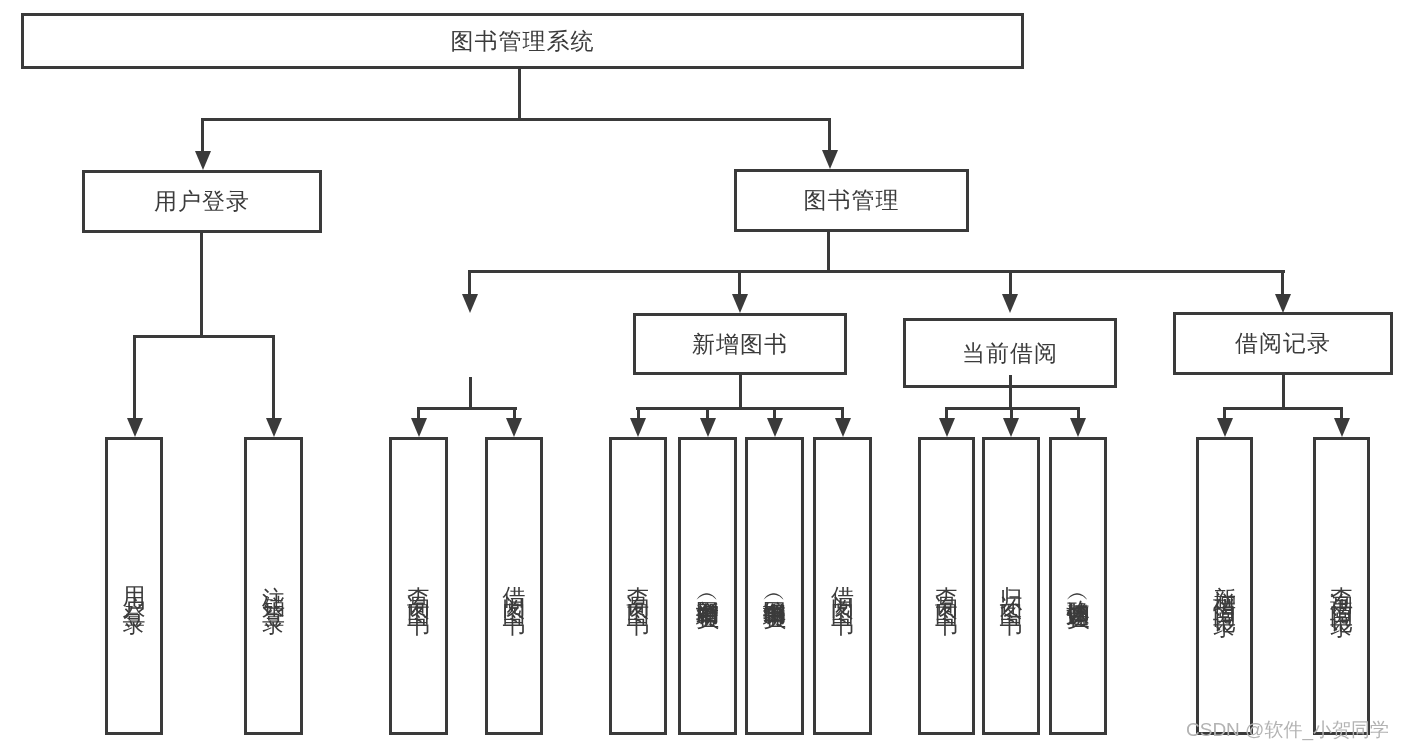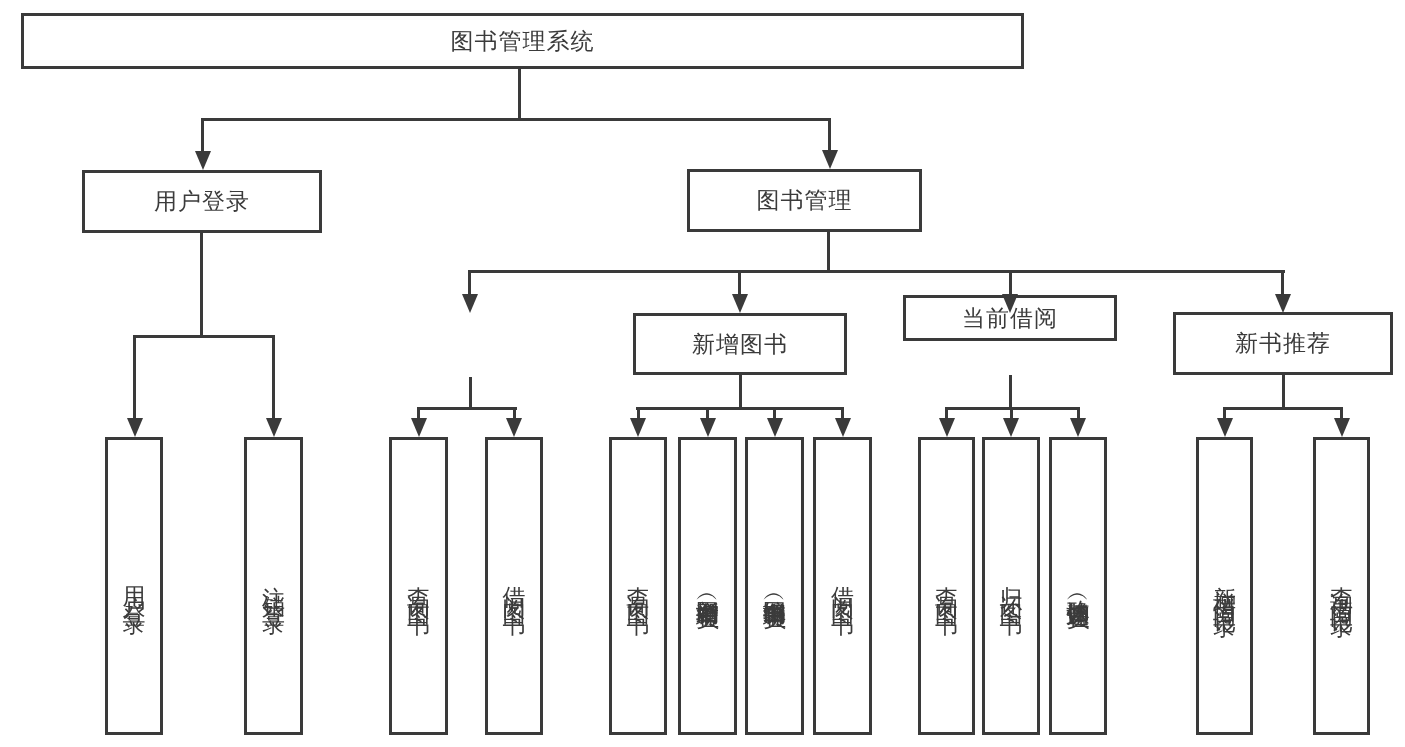--- a/index.html
+++ b/index.html
@@ -36,32 +36,32 @@
 
 <div id="stage">
 
   <div class="box" style="left:21px;top:13px;width:1003px;height:56px;font-family:Liberation Mono, monospace;">
     <span>图书管理系统</span>
   </div>
 
   <div class="box" style="left:82px;top:170px;width:240px;height:63px;">
     <span>用户登录</span>
   </div>
-  <div class="box" style="left:687px;top:169px;width:235px;height:63px;">
+  <div class="box" style="left:734px;top:169px;width:235px;height:63px;">
     <span>图书管理</span>
   </div>
 
   <div class="box" style="left:633px;top:313px;width:214px;height:62px;">
     <span>新增图书</span>
   </div>
-  <div class="box" style="left:903px;top:295px;width:214px;height:46px;">
+  <div class="box" style="left:903px;top:318px;width:214px;height:70px;">
     <span>当前借阅</span>
   </div>
   <div class="box" style="left:1173px;top:312px;width:220px;height:63px;">
-    <span>新书推荐</span>
+    <span>借阅记录</span>
   </div>
 
   <div class="box leaf sp9" style="left:105px;top:437px;width:58px;height:298px;">
     <span>用户登录</span>
   </div>
   <div class="box leaf sp9" style="left:244px;top:437px;width:59px;height:298px;">
     <span>注销登录</span>
   </div>
 
   <div class="box leaf sp9" style="left:389px;top:437px;width:59px;height:298px;">
@@ -153,14 +153,15 @@
   <div class="vline" style="left:1077px;top:407px;height:13px;"></div>
   <div class="arrow" style="left:1070px;top:418px;"></div>
 
   <div class="vline" style="left:1282px;top:375px;height:35px;"></div>
   <div class="hline" style="left:1223px;top:407px;width:120px;"></div>
   <div class="vline" style="left:1223px;top:407px;height:13px;"></div>
   <div class="arrow" style="left:1217px;top:418px;"></div>
   <div class="vline" style="left:1340px;top:407px;height:13px;"></div>
   <div class="arrow" style="left:1334px;top:418px;"></div>
 
+  <div class="watermark">CSDN @软件_小贺同学</div>
 
 </div>
 
 </body></html>

